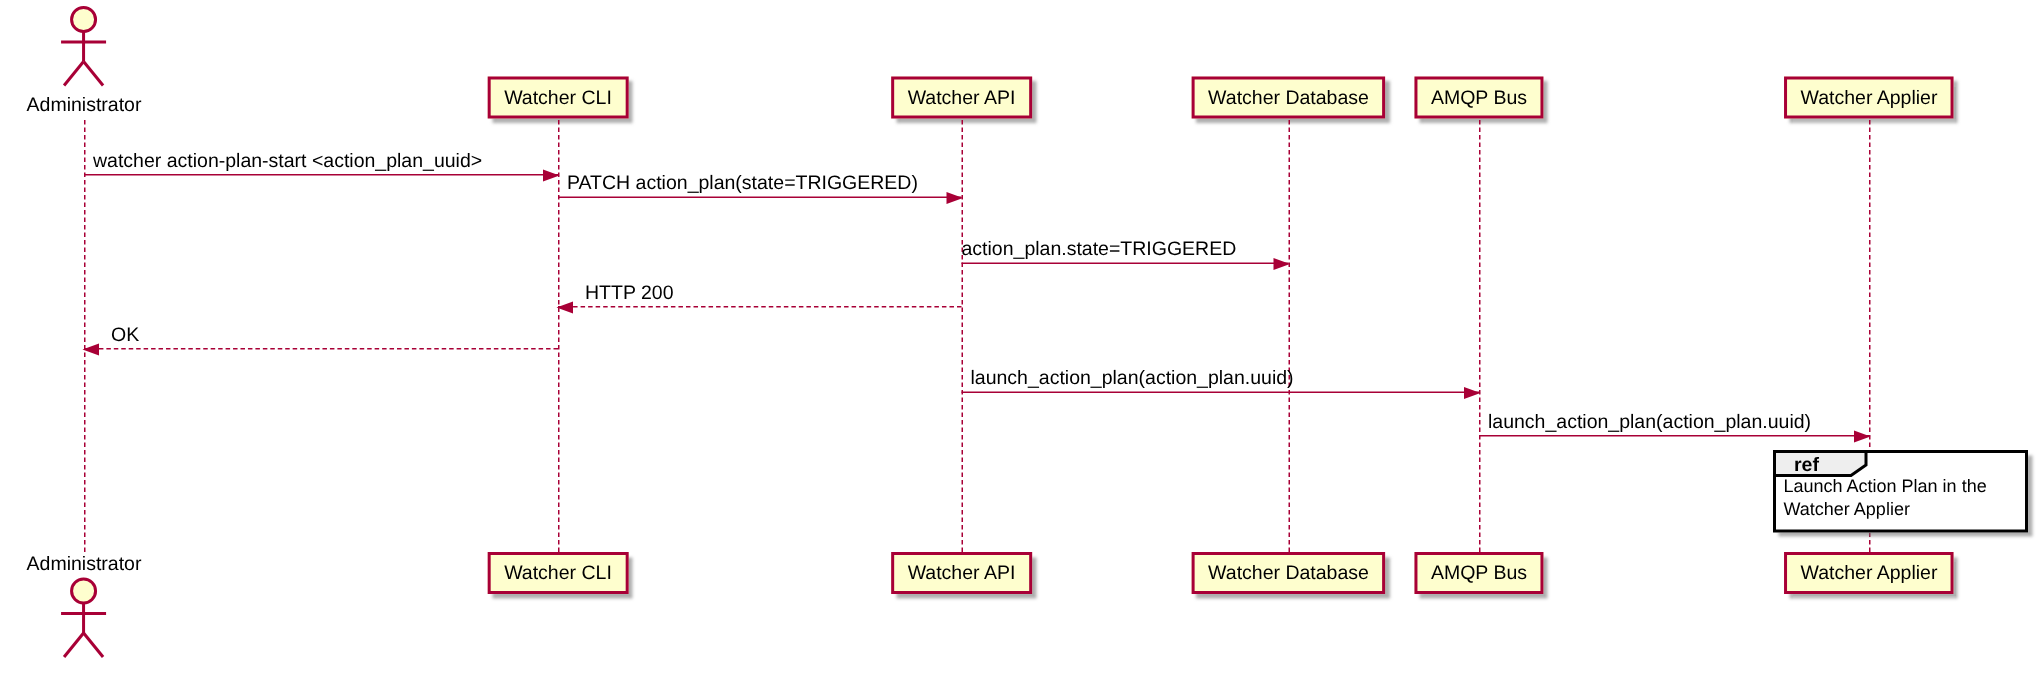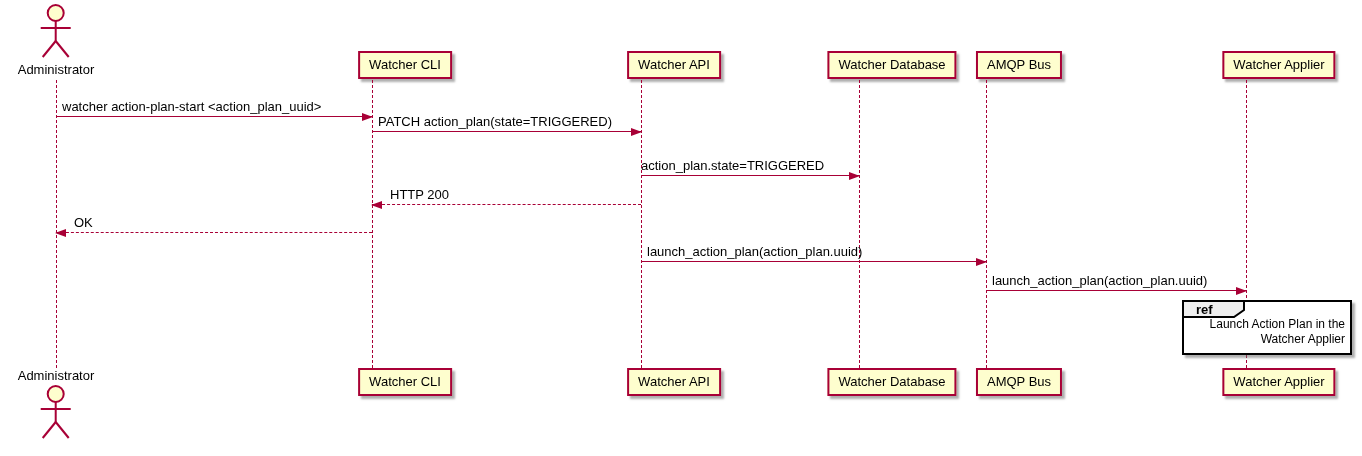--- a/index.html
+++ b/index.html
@@ -9,37 +9,35 @@
   }
   
   .actor{position:absolute;display:flex;flex-direction:column;align-items:center;gap:1px;transform:translateX(-50%);}
   .actor-label{font-size:13px;line-height:15px;white-space:nowrap;}
   
   .participant{
     position:absolute;transform:translateX(-50%);
     background:#FEFECE;border:2px solid #A80036;
     padding:4px 9px;font-size:13px;line-height:16px;white-space:nowrap;
     box-shadow:3px 3px 2px rgba(110,110,110,0.55);
-    margin-left:33px;
   }
   
   .lifeline{position:absolute;width:0;border-left:1px dashed #A80036;}
   
   .message{position:absolute;height:18px;}
   .msg-line{position:absolute;left:0;right:0;bottom:0;height:0;border-top:1px solid #A80036;}
   .message.dashed .msg-line{border-top-style:dashed;}
   .msg-label{position:absolute;bottom:3px;font-size:13px;line-height:15px;white-space:nowrap;}
   .msg-arrow{position:absolute;width:0;height:0;bottom:-4px;}
   .msg-arrow.right{right:-1px;border-left:11px solid #A80036;border-top:4px solid transparent;border-bottom:4px solid transparent;}
   .msg-arrow.left{left:-1px;border-right:11px solid #A80036;border-top:4px solid transparent;border-bottom:4px solid transparent;}
   
   .ref-box{
     position:absolute;background:#ffffff;border:2px solid #000;box-sizing:border-box;
     box-shadow:3px 3px 2px rgba(110,110,110,0.55);
-    text-align:right;
   }
   .ref-tab-shape{position:absolute;top:-2px;left:-2px;}
   .ref-keyword{position:absolute;top:0;left:12px;font-weight:bold;font-size:13px;line-height:15px;}
   .ref-text{padding:15px 5px 0 5px;font-size:12px;line-height:15px;}
 </style>
 </head>
 <body>
 
 <div class="canvas">
 

